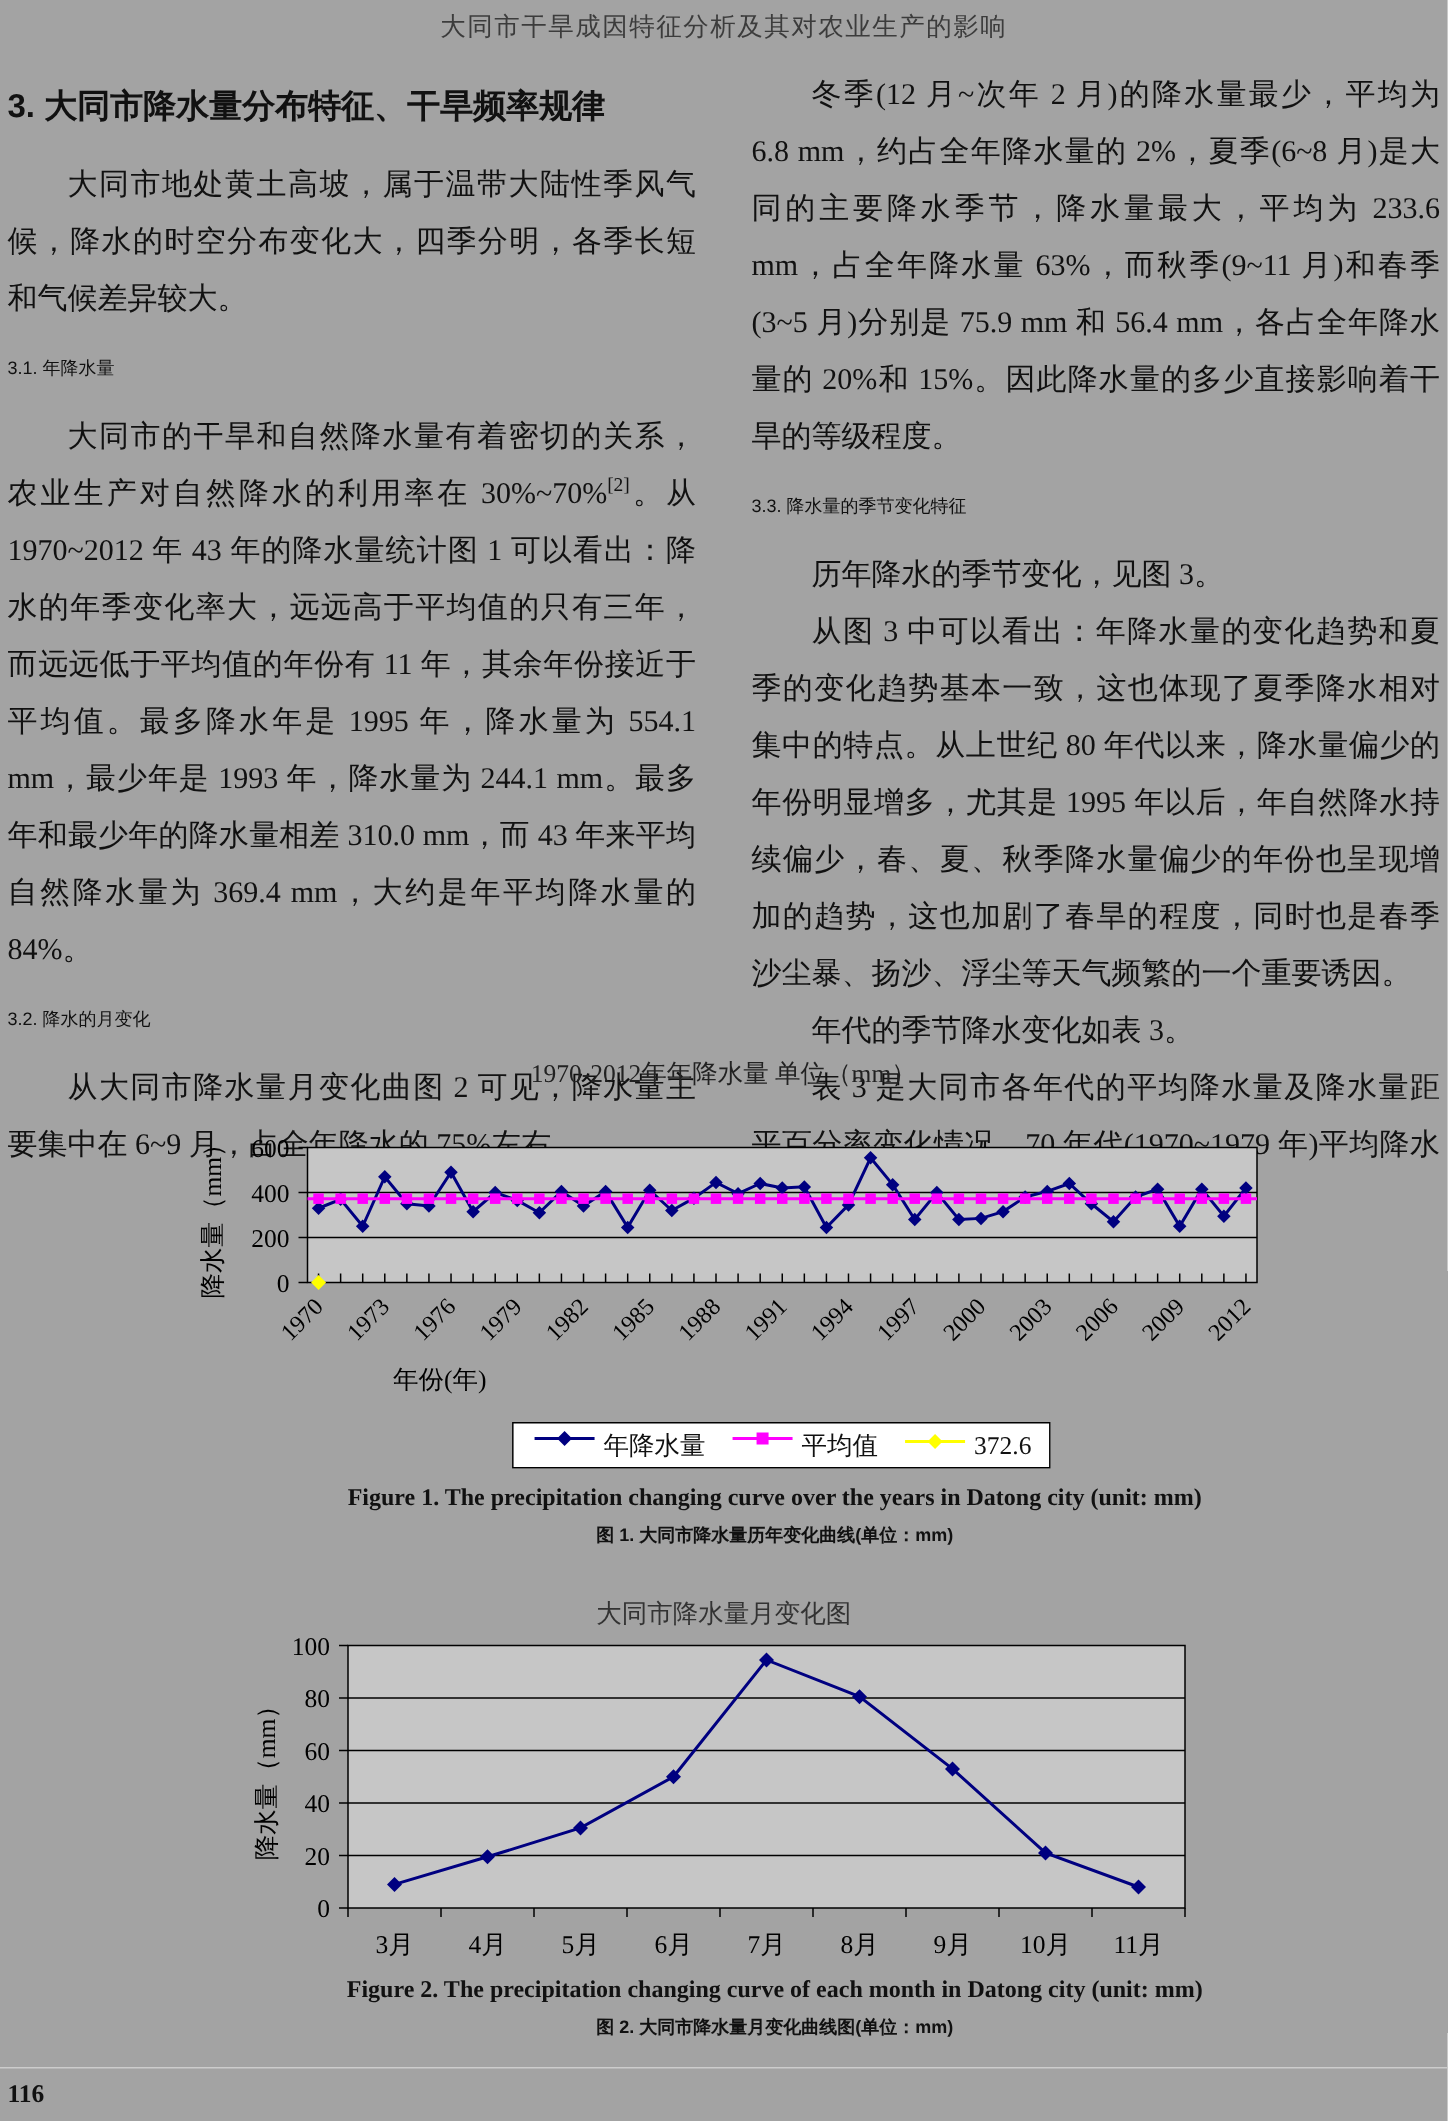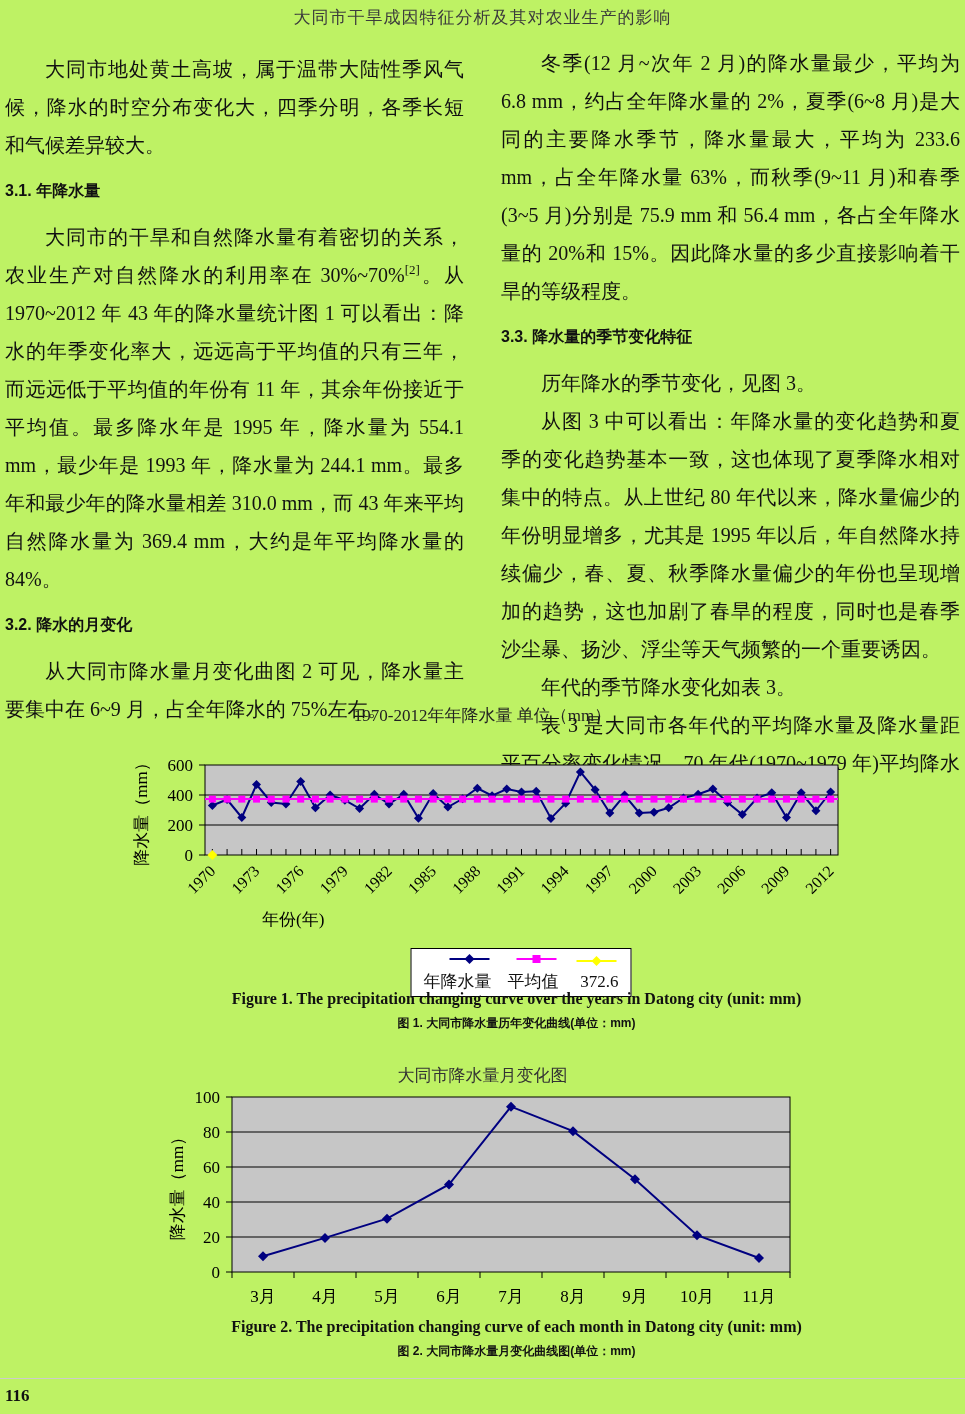--- a/index.html
+++ b/index.html
@@ -1,49 +1,50 @@
 <!DOCTYPE html>
 <html><head>
 <meta charset="utf-8">
 <style>
   html,body{margin:0;padding:0;background:#e8e8e8;}
-  .page{position:relative;width:965px;height:1414px;background:#bef264;margin:0 auto;
+  .page{position:relative;width:965px;height:1414px;background:#a3a3a3;margin:0 auto;
         font-family:"Liberation Serif","DejaVu Serif",serif;color:#111;overflow:hidden;}
   .header-title{position:absolute;top:6px;left:0;width:965px;text-align:center;
         font-size:17px;color:#3c3c3c;letter-spacing:1px;}
   .col{position:absolute;width:459px;text-align:justify;font-size:20px;line-height:38px;}
   .col-left{left:5px;top:50px;}
   .col-right{left:501px;top:44px;}
   .col p{margin:0;text-indent:2em;}
   h2.sec{font-family:"Liberation Sans","DejaVu Sans",sans-serif;font-size:22px;
         font-weight:bold;margin:6px 0 18px 0;line-height:30px;text-indent:0;}
-  h3.sec{font-family:"Liberation Sans","DejaVu Sans",sans-serif;font-size:16px;
-        font-weight:bold;margin:12px 0 12px 0;line-height:30px;text-indent:0;}
+  h3.sec{font-family:"Liberation Sans","DejaVu Sans",sans-serif;font-size:12px;
+        font-weight:normal;margin:12px 0 12px 0;line-height:30px;text-indent:0;}
   sup.ref{font-size:13px;line-height:0;}
   .fig-title{position:absolute;left:0;width:965px;text-align:center;font-size:17px;color:#222;}
   .fig-svg{position:absolute;left:0;}
   .legend-box{position:absolute;left:521px;transform:translateX(-50%);top:948px;
         display:inline-flex;align-items:center;gap:16px;border:1px solid #000;
         padding:3px 12px;background:#fff;font-size:17px;}
-  .legend-item{display:inline-flex;align-items:flex-end;gap:4px;white-space:nowrap;flex-direction:column;}
+  .legend-item{display:inline-flex;align-items:flex-start;gap:4px;white-space:nowrap;}
   .captions{position:absolute;left:0;width:937px;text-align:center;margin-left:48px;}
   .cap-en{font-size:16px;font-weight:bold;font-family:"Liberation Serif","DejaVu Serif",serif;line-height:22px;}
   .cap-cn{font-size:12px;font-weight:bold;font-family:"Liberation Sans","DejaVu Sans",sans-serif;line-height:26px;}
   .footer-rule{position:absolute;top:1378px;left:0;width:965px;border-top:1px solid #cccccc;}
   .footer-left{position:absolute;left:5px;top:1386px;font-size:17px;font-weight:bold;}
   .footer-right{position:absolute;right:5px;top:1386px;font-size:17px;margin-top:48px;}
 </style>
 </head>
 <body>
 
 <div class="page">
 
   <div class="header-title">大同市干旱成因特征分析及其对农业生产的影响</div>
 
   <div class="col col-left">
+    <h2 class="sec">3. 大同市降水量分布特征、干旱频率规律</h2>
     <p>大同市地处黄土高坡，属于温带大陆性季风气候，降水的时空分布变化大，四季分明，各季长短和气候差异较大。</p>
     <h3 class="sec">3.1. 年降水量</h3>
     <p><span>大同市的干旱和自然降水量有着密切的关系，农业生产对自然降水的利用率在 30%~70%</span><sup class="ref">[2]</sup><span>。从 1970~2012 年 43 年的降水量统计图 1 可以看出：降水的年季变化率大，远远高于平均值的只有三年，而远远低于平均值的年份有 11 年，其余年份接近于平均值。最多降水年是 1995 年，降水量为 554.1 mm，最少年是 1993 年，降水量为 244.1 mm。最多年和最少年的降水量相差 310.0 mm，而 43 年来平均自然降水量为 369.4 mm，大约是年平均降水量的 84%。</span></p>
     <h3 class="sec">3.2. 降水的月变化</h3>
     <p>从大同市降水量月变化曲图 2 可见，降水量主要集中在 6~9 月，占全年降水的 75%左右。</p>
   </div>
 
   <div class="col col-right">
     <p>冬季(12 月~次年 2 月)的降水量最少，平均为 6.8 mm，约占全年降水量的 2%，夏季(6~8 月)是大同的主要降水季节，降水量最大，平均为 233.6 mm，占全年降水量 63%，而秋季(9~11 月)和春季(3~5 月)分别是 75.9 mm 和 56.4 mm，各占全年降水量的 20%和 15%。因此降水量的多少直接影响着干旱的等级程度。</p>
     <h3 class="sec">3.3. 降水量的季节变化特征</h3>

